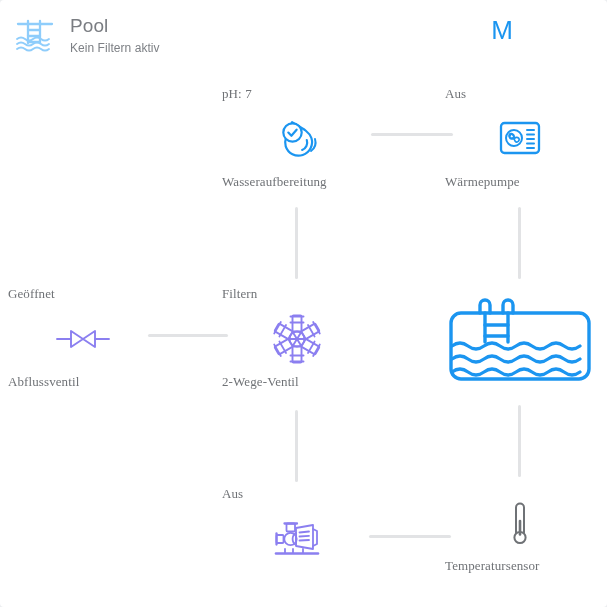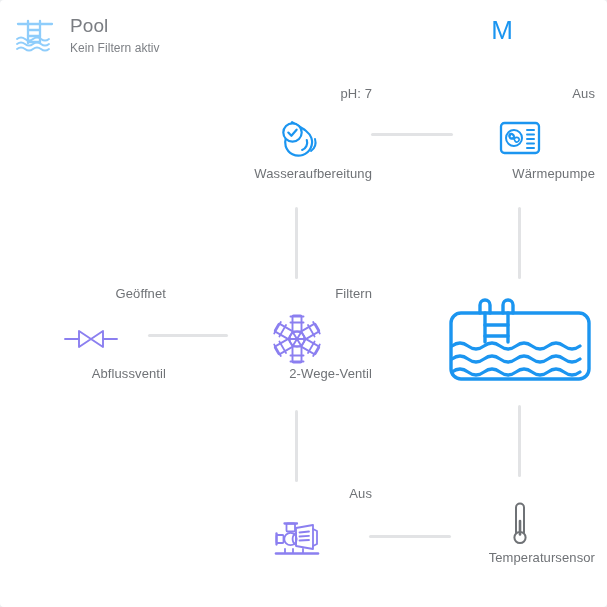--- a/index.html
+++ b/index.html
@@ -63,49 +63,50 @@
     line-height: 28px;
     color: #1b95f0;
     font-weight: 400;
     font-family: "Liberation Sans", sans-serif;
   }
 
   
   .node {
     position: absolute;
     width: 150px;
-    text-align: right;
+    text-align: left;
+    font-family: Liberation Serif, serif;
   }
   .node .value {
     font-size: 13px;
     color: #6f7276;
     line-height: 16px;
     height: 16px;
     letter-spacing: 0.1px;
   }
   .node .glyph {
     height: 54px;
     margin-top: 10px;
     display: flex;
     align-items: center;
     justify-content: center;
   }
   .node .label {
     font-size: 13px;
     color: #6f7276;
     line-height: 16px;
-    margin-top: 0;
+    margin-top: 8px;
     letter-spacing: 0.1px;
     white-space: nowrap;
   }
 
   
   #node-water      { left: 222px; top: 86px; }
   #node-heatpump   { left: 445px; top: 86px; }
-  #node-drainvalve { left: 16px;   top: 286px; }
+  #node-drainvalve { left: 8px;   top: 286px; }
   #node-sixway     { left: 222px; top: 286px; }
   #node-pump       { left: 222px; top: 486px; }
   #node-tempsensor { left: 445px; top: 486px; }
 
   
   #pool-graphic {
     position: absolute;
     left: 447px;
     top: 286px;
     width: 146px;

